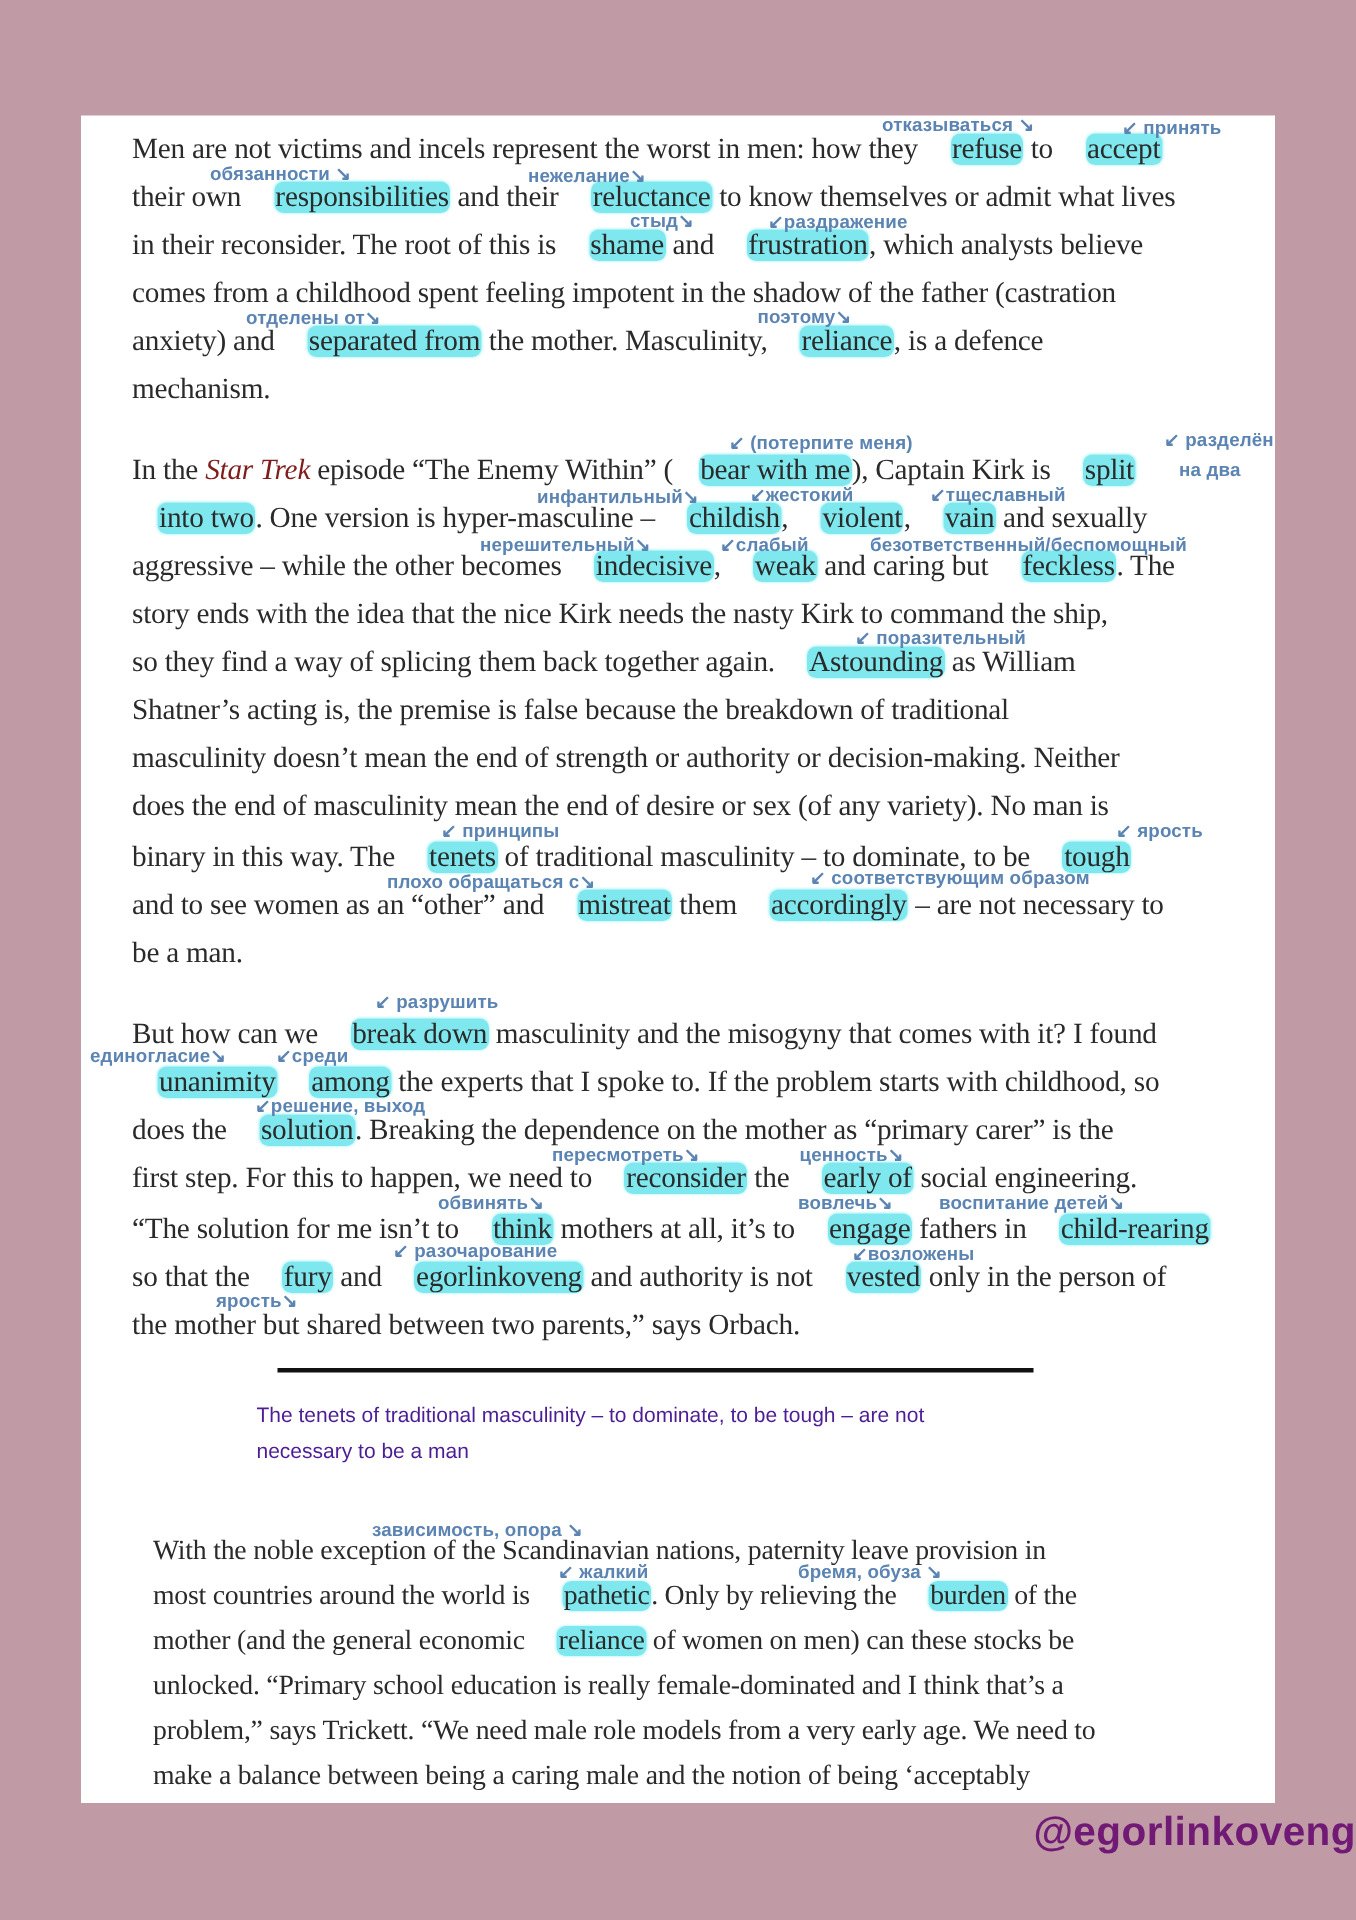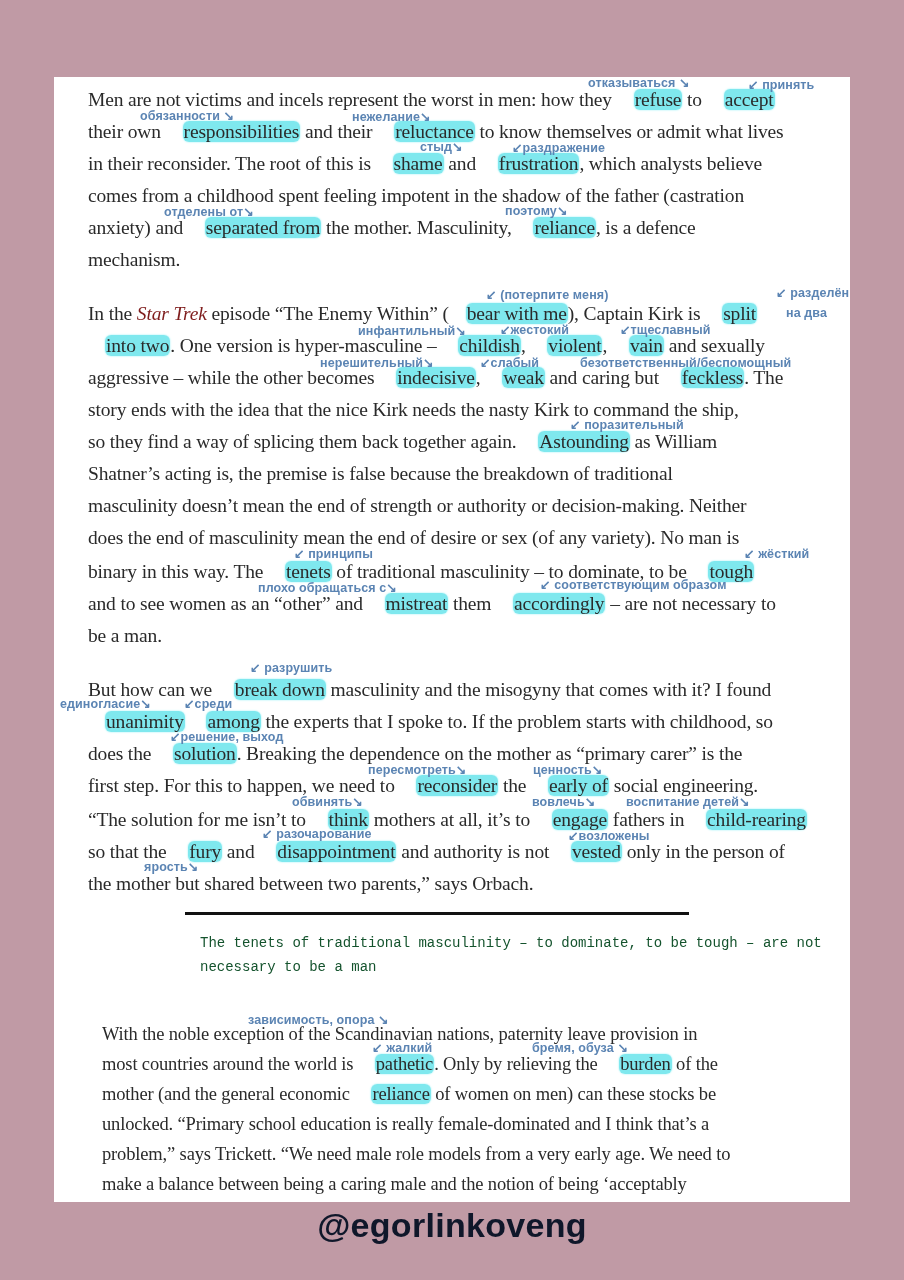--- a/index.html
+++ b/index.html
@@ -46,36 +46,36 @@
     letter-spacing: 0.1px;
   }
   .rule {
     position: absolute;
     left: 185px; top: 912px;
     width: 504px; height: 3px;
     background: #111;
   }
   .caption {
     position: absolute;
-    left: 200px;
-    font-family: Liberation Mono, monospace;
+    left: 171px;
+    font-family: Liberation Sans, sans-serif;
     font-size: 14px;
-    color: #14532d;
+    color: #4c1d95;
     white-space: nowrap;
     line-height: 18px;
   }
   .handle {
     position: absolute;
     left: 0; width: 904px;
     top: 1206px;
-    text-align: center;
+    text-align: right;
     font-family: "Liberation Sans", sans-serif;
     font-weight: bold;
-    font-size: 34px;
-    color: #0f172a;
+    font-size: 27px;
+    color: #701a75;
     letter-spacing: 0.3px;
   }
 </style>
 </head>
 <body>
 
 <div class="page"></div>
 
 <div class="line" style="top:88px"><span>Men are not victims and incels represent the worst in men: how they </span><span class="hl">refuse</span><span> to </span><span class="hl">accept</span></div>
 <div class="line" style="top:120px"><span>their own </span><span class="hl">responsibilities</span><span> and their </span><span class="hl">reluctance</span><span> to know themselves or admit what lives</span></div>
@@ -109,30 +109,30 @@
 <div class="ann" style="left:776px;top:286px">↙ разделён</div>
 <div class="ann" style="left:786px;top:306px">на два</div>
 <div class="ann" style="left:358px;top:324px">инфантильный↘</div>
 <div class="ann" style="left:500px;top:323px">↙жестокий</div>
 <div class="ann" style="left:620px;top:323px">↙тщеславный</div>
 <div class="ann" style="left:320px;top:356px">нерешительный↘</div>
 <div class="ann" style="left:480px;top:356px">↙слабый</div>
 <div class="ann" style="left:580px;top:356px">безответственный/беспомощный</div>
 <div class="ann" style="left:570px;top:418px">↙ поразительный</div>
 <div class="ann" style="left:294px;top:547px">↙ принципы</div>
-<div class="ann" style="left:744px;top:547px">↙ жёсткий</div>
+<div class="ann" style="left:744px;top:547px">↙ ярость</div>
 <div class="ann" style="left:258px;top:581px">плохо обращаться с↘</div>
 <div class="ann" style="left:540px;top:578px">↙ соответствующим образом</div>
 
 <div class="line" style="top:678px"><span>But how can we </span><span class="hl">break down</span><span> masculinity and the misogyny that comes with it? I found</span></div>
 <div class="line" style="top:710px"><span class="hl">unanimity</span><span> </span><span class="hl">among</span><span> the experts that I spoke to. If the problem starts with childhood, so</span></div>
 <div class="line" style="top:742px"><span>does the </span><span class="hl">solution</span><span>. Breaking the dependence on the mother as “primary carer” is the</span></div>
 <div class="line" style="top:774px"><span>first step. For this to happen, we need to </span><span class="hl">reconsider</span><span> the </span><span class="hl">early of</span><span> social engineering.</span></div>
 <div class="line" style="top:808px"><span>“The solution for me isn’t to </span><span class="hl">think</span><span> mothers at all, it’s to </span><span class="hl">engage</span><span> fathers in </span><span class="hl">child-rearing</span></div>
-<div class="line" style="top:840px"><span>so that the </span><span class="hl">fury</span><span> and </span><span class="hl">disappointment</span><span> and authority is not </span><span class="hl">vested</span><span> only in the person of</span></div>
+<div class="line" style="top:840px"><span>so that the </span><span class="hl">fury</span><span> and </span><span class="hl">egorlinkoveng</span><span> and authority is not </span><span class="hl">vested</span><span> only in the person of</span></div>
 <div class="line" style="top:872px">the mother but shared between two parents,” says Orbach.</div>
 
 <div class="ann" style="left:250px;top:661px">↙ разрушить</div>
 <div class="ann" style="left:60px;top:697px">единогласие↘</div>
 <div class="ann" style="left:184px;top:697px">↙среди</div>
 <div class="ann" style="left:170px;top:730px">↙решение, выход</div>
 <div class="ann" style="left:368px;top:763px">пересмотреть↘</div>
 <div class="ann" style="left:533px;top:763px">ценность↘</div>
 <div class="ann" style="left:292px;top:795px">обвинять↘</div>
 <div class="ann" style="left:532px;top:795px">вовлечь↘</div>

